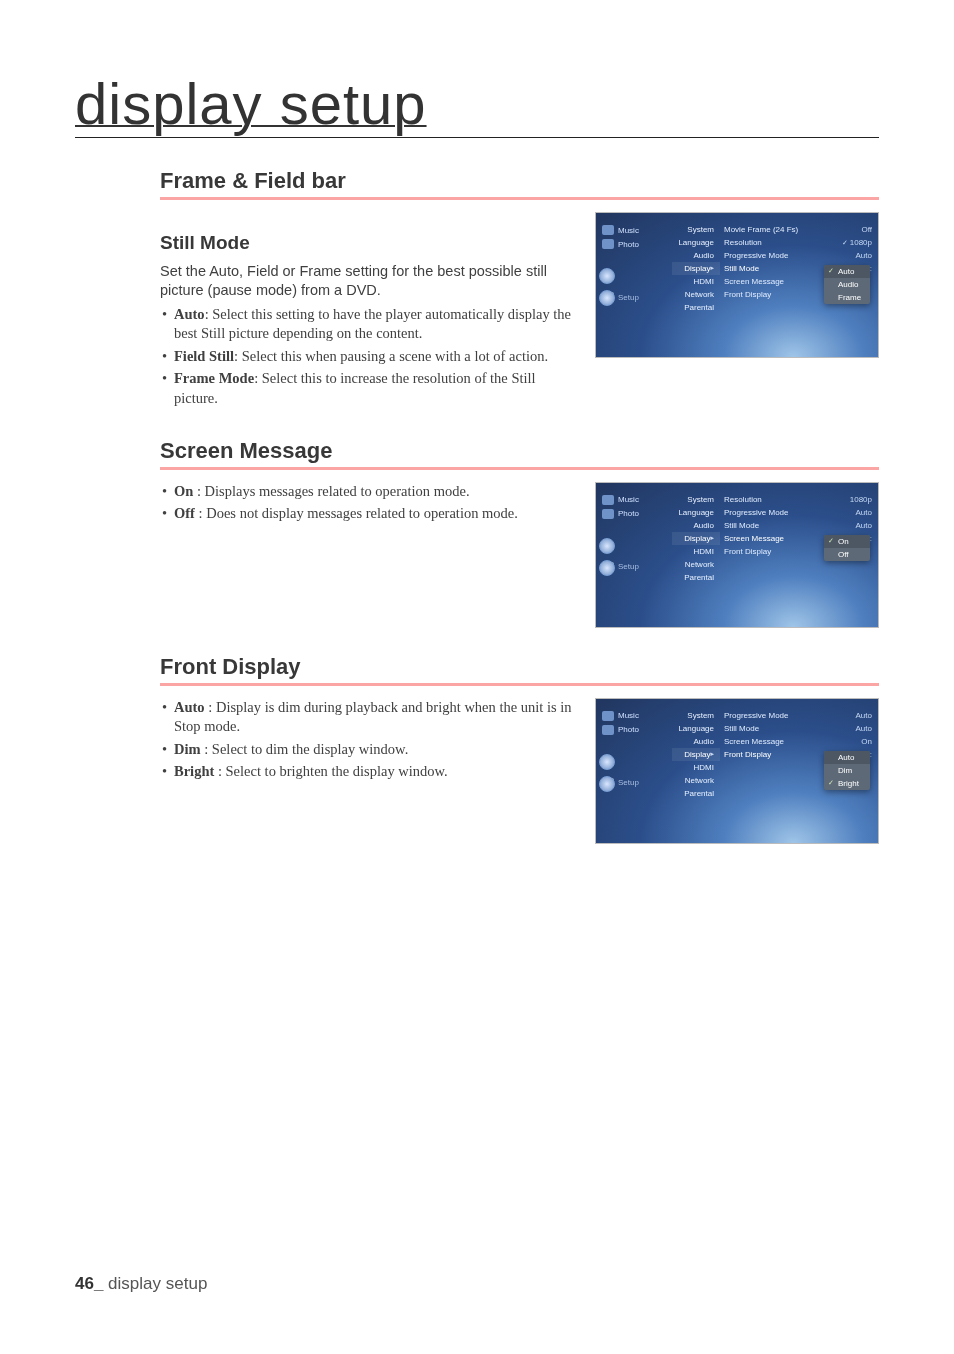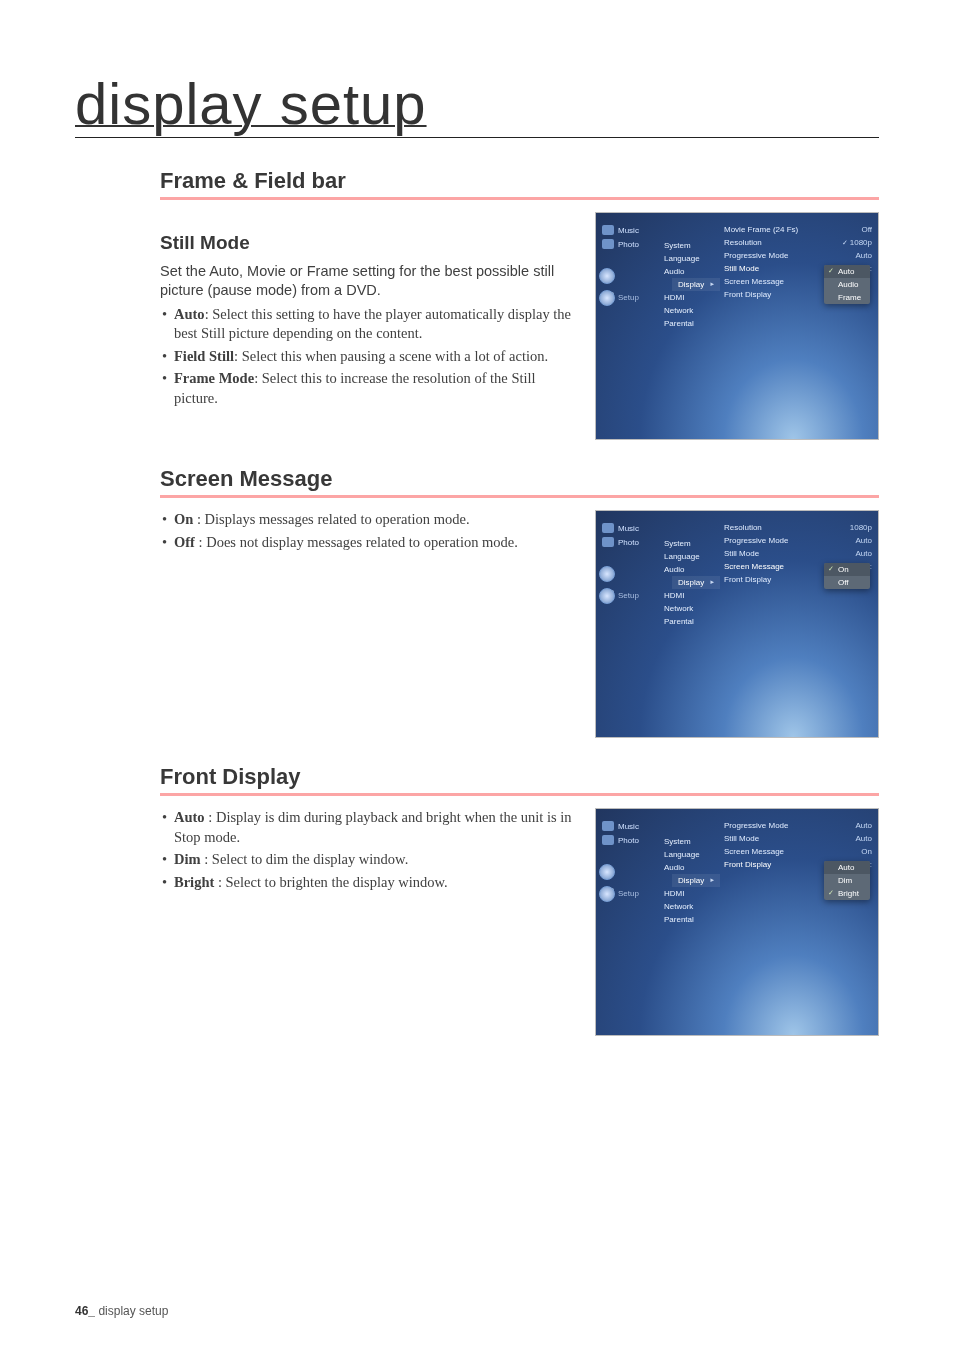--- a/index.html
+++ b/index.html
@@ -60,21 +60,21 @@
   .bullets { list-style: none; padding-left: 2px; font-family: Liberation Serif, serif; }
   .bullets li { position: relative; padding-left: 12px; margin-bottom: 3px; }
   .bullets li::before {
     content: "•"; position: absolute; left: 0; top: 0;
   }
   .bold { font-weight: bold; }
 
   
   .ui {
     width: 284px;
-    height: 228px;
+    height: 146px;
     border: 1px solid #bcbcbc;
     background: radial-gradient(ellipse at 70% 100%, #9fc5e8 0%, #4f7fbf 25%, #2b4e8a 55%, #21365f 100%);
     color: #d9e6ff;
     font-size: 8px;
     position: relative;
     display: flex;
     overflow: hidden;
     flex-shrink: 0;
   }
   .ui .leftcol {
@@ -98,21 +98,22 @@
   .ui .leftcol .sidebar-icons {
     position: absolute; left: 3px; top: 55px;
   }
   .ui .leftcol .sidebar-icons span {
     display:block; width:16px; height:16px; border-radius:50%;
     background: radial-gradient(#d8e6ff,#6b8fc3);
     margin-bottom: 6px; border:1px solid #7aa0d6;
   }
   .ui .midcol {
     width: 62px;
-    padding-top: 26px;
+    padding-top: 10px;
+    text-align: right;
   }
   .ui .midcol .mitem {
     padding: 2px 6px;
     color: #e6f0ff;
   }
   .ui .midcol .mitem.hl {
     background: rgba(255,255,255,0.08);
     color: #fff;
     margin-left: 14px;
   }
@@ -144,40 +145,40 @@
   .ui .dropdown .opt {
     padding: 2px 8px 2px 14px;
     position:relative;
   }
   .ui .dropdown .opt.sel { background:#4c5763; }
   .ui .dropdown .opt.check::before {
     content:"✓"; position:absolute; left:4px; top:2px; font-size:7px; color:#cfe5b6;
   }
 
   .footer {
-    position:absolute; bottom: 36px; left: 75px;
-    font-size: 12px; color:#555;
+    position:absolute; bottom: 60px; left: 75px;
+    font-size: 17px; color:#555;
   }
   .footer .pg { font-weight:bold; color:#333; }
 </style>
 </head>
 <body>
 
 <div class="title-rule">
   <span class="page-title">display setup</span>
 </div>
 
 <div class="content">
 
   <div class="h2">Frame &amp; Field bar</div>
 
   <div class="section">
     <div class="text-col">
       <div class="h3">Still Mode</div>
-      <p>Set the Auto, Movie or Frame setting for the best possible still picture (pause mode) from a DVD.</p>
+      <p>Set the Auto, Field or Frame setting for the best possible still picture (pause mode) from a DVD.</p>
       <ul class="bullets">
         <li><span class="bold">Auto</span><span>: Select this setting to have the player automatically display the best Still picture depending on the content.</span></li>
         <li><span class="bold">Field Still</span><span>: Select this when pausing a scene with a lot of action.</span></li>
         <li><span class="bold">Frame Mode</span><span>: Select this to increase the resolution of the Still picture.</span></li>
       </ul>
     </div>
 
     <div class="ui">
       <div class="leftcol">
         <div class="item">

